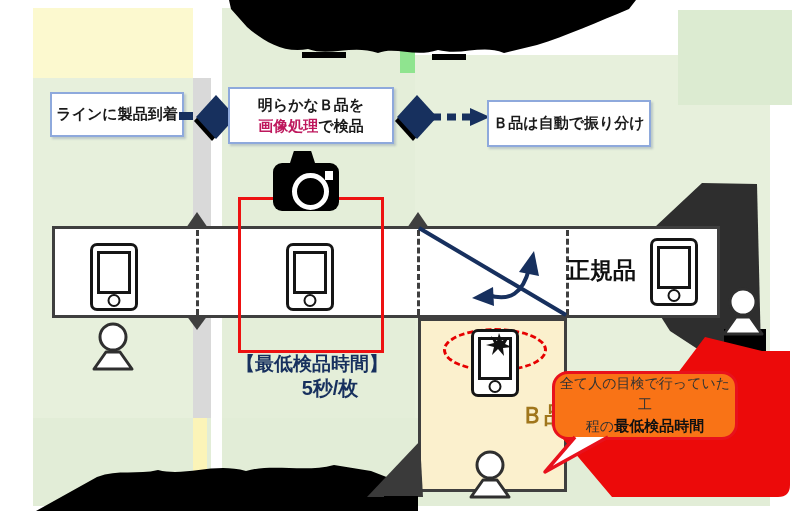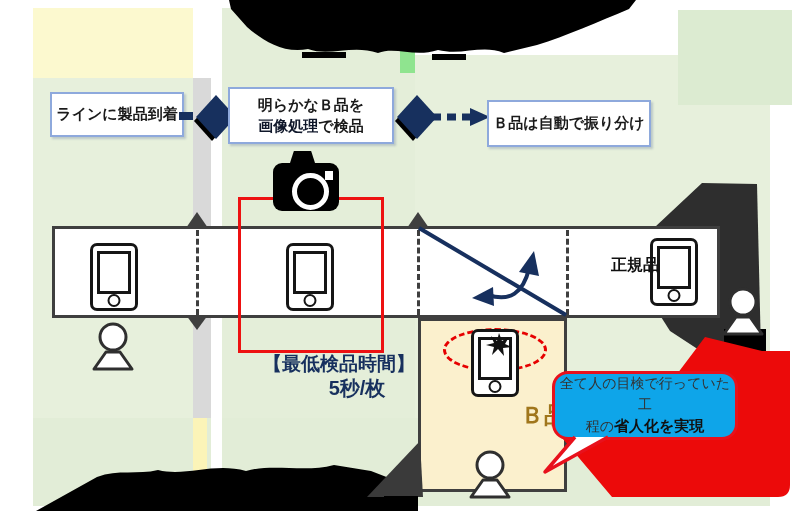--- a/index.html
+++ b/index.html
@@ -6,21 +6,21 @@
   #canvas{position:relative;width:800px;height:520px;background:#fff;overflow:hidden;
           font-family:"Liberation Sans",sans-serif;}
   .abs{position:absolute;}
   .panel{position:absolute;}
   svg.layer{position:absolute;left:0;top:0;}
   
   .flow-box{position:absolute;background:#fff;border:2px solid #8ea9dc;
             display:flex;align-items:center;justify-content:center;text-align:center;
             font-weight:bold;font-size:15px;color:#1a1a1a;line-height:1.35;
             box-shadow:1.5px 2px 2px rgba(110,130,160,.35);}
-  .red-text{color:#0f172a;}
+  .red-text{color:#be185d;}
   
   #belt{position:absolute;left:52px;top:226px;width:668px;height:92px;
         background:#fff;border:3.5px solid #3f3f3f;box-sizing:border-box;}
   .divider{position:absolute;top:230px;height:85px;width:0;border-left:3px dashed #3f3f3f;}
   
   .phone{position:absolute;width:42px;height:62px;border:3.5px solid #151515;border-radius:7px;background:#fff;}
   .phone .screen{position:absolute;left:4px;right:4px;top:5px;height:37px;border:3px solid #151515;background:#fff;}
   .phone .home{position:absolute;left:50%;bottom:1px;transform:translateX(-50%);
                width:9px;height:9px;border:2.5px solid #151515;border-radius:50%;background:#fff;}
   
@@ -32,26 +32,26 @@
                 background:#000;border-radius:50%;}
   #camera .flash{position:absolute;left:52px;top:20px;width:8px;height:9px;background:#fff;}
   #red-zone{position:absolute;left:238px;top:197px;width:140px;height:150px;border:3px solid #ed1111;}
   
   #bgrade-box{position:absolute;left:418px;top:318px;width:149px;height:174px;background:#fbf0cd;
               border:3.5px solid #3f3f3f;box-sizing:border-box;}
   #bgrade-ellipse{position:absolute;left:443px;top:328px;width:98px;height:38px;
                   border:3.5px dashed #e60000;border-radius:50%;}
   #bgrade-label{position:absolute;left:418px;top:400px;width:149px;text-align:right;
                 font-size:23px;font-weight:bold;color:#a0761c;}
-  #ok-label{position:absolute;left:567px;top:255px;width:80px;font-size:16px;font-weight:bold;color:#101010;margin-left:44px;}
+  #ok-label{position:absolute;left:567px;top:255px;width:80px;font-size:23px;font-weight:bold;color:#101010;}
   #inspect-time{position:absolute;left:222px;top:352px;width:180px;text-align:center;
-                color:#17305e;font-weight:bold;font-size:19px;line-height:1.25;padding-left:27px;}
+                color:#17305e;font-weight:bold;font-size:19px;line-height:1.25;}
   #inspect-time .l2{font-size:20px;margin-left:36px;}
   
-  #bubble{position:absolute;left:552px;top:371px;width:186px;height:69px;background:#0ea5e9;
+  #bubble{position:absolute;left:552px;top:371px;width:186px;height:69px;background:#f97316;
           border:3.5px solid #e8111c;border-radius:16px;box-sizing:border-box;
           display:flex;align-items:center;justify-content:center;text-align:center;
           font-size:14px;color:#333;line-height:1.5;}
   #bubble b{color:#111;font-size:15px;}
   .dash{position:absolute;background:#17305e;}
 </style>
 </head>
 <body>
 
 <div id="canvas">
@@ -164,21 +164,21 @@
     <polygon points="20,31 34,31 46,48 8,48" fill="#fff" stroke="#2f2f2f" stroke-width="3" stroke-linejoin="round"></polygon>
   </svg>
 
   <svg class="layer" width="800" height="520">
     <path d="M668,386 L705,337 L762,351 L790,351 L790,485 Q790,497 778,497 L612,497 L563,439 Z" fill="#ec0a0a"></path>
   </svg>
 
   <div id="bubble">
     <span>
       <span>全て人の目検で行っていた工</span><br>
-      <span>程の</span><b>省人化を実現</b>
+      <span>程の</span><b>最低検品時間</b>
     </span>
   </div>
   <svg class="abs" style="left:530px;top:428px;" width="90" height="52">
     <path d="M45,9 L15,44 L78,9" fill="#fff" stroke="#e8111c" stroke-width="3.5" stroke-linejoin="round"></path>
   </svg>
 
   <svg class="layer" width="800" height="520">
     <path d="M229,0 L636,0 L629,9 C598,22 566,36 537,45 L504,53 C482,44 462,56 438,50 C414,58 396,46 378,53 C352,44 330,57 308,49 C283,54 262,40 247,27 L231,9 Z" fill="#000"></path>
     <rect x="302" y="52" width="44" height="6" fill="#000"></rect>
     <rect x="432" y="54" width="34" height="6" fill="#000"></rect>

